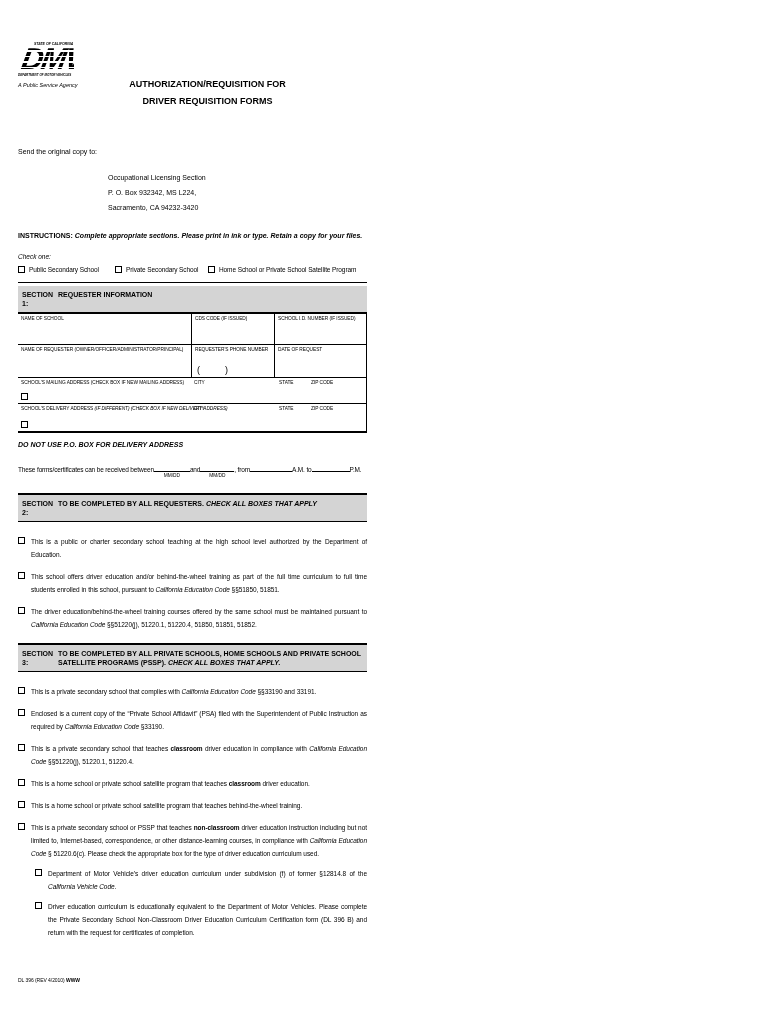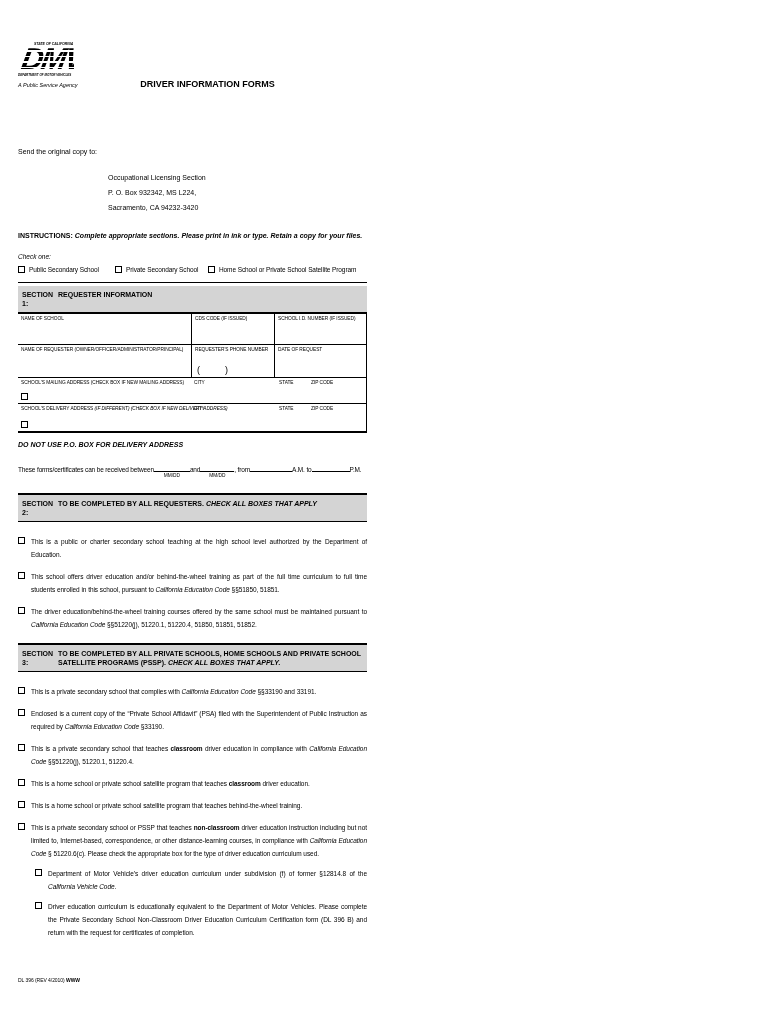--- a/index.html
+++ b/index.html
@@ -84,21 +84,22 @@
     <div class="logo">
       <div class="logo-top">STATE OF CALIFORNIA</div>
       <div class="logo-dmv-wrap">
         <span class="logo-dmv">DMV</span>
         <span class="logo-stripes"></span>
       </div>
       <div class="logo-bottom">DEPARTMENT OF MOTOR VEHICLES</div>
       <div class="logo-tagline">A Public Service Agency</div>
     </div>
     <div class="title">
-      <div>DRIVER INFORMATION FORMS</div>
+      <div>AUTHORIZATION/REQUISITION FOR</div>
+      <div>DRIVER REQUISITION FORMS</div>
     </div>
   </div>
 
   <div class="send-copy">Send the original copy to:</div>
   <div class="address">
     <div>Occupational Licensing Section</div>
     <div>P. O. Box 932342, MS L224,</div>
     <div>Sacramento, CA 94232-3420</div>
   </div>
 

